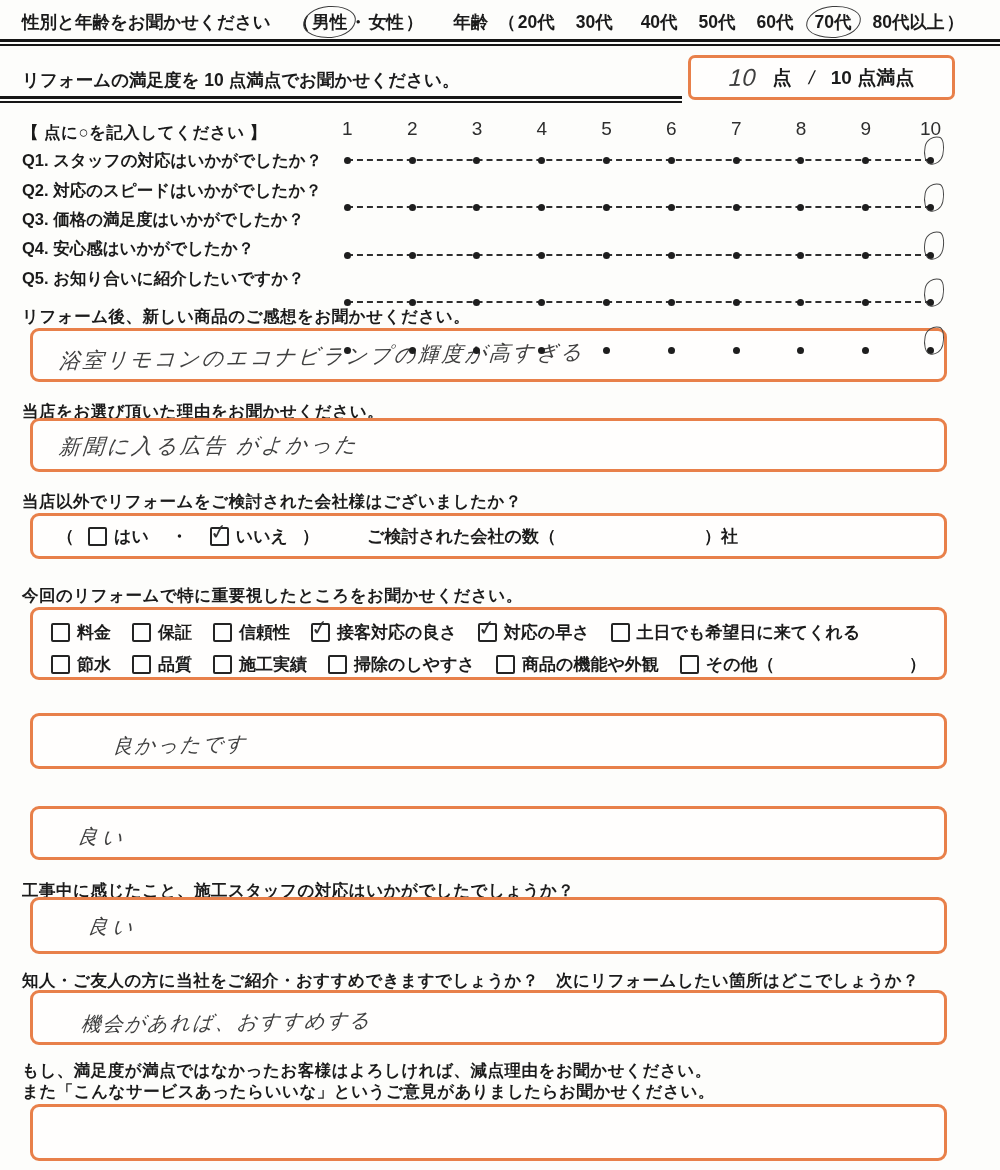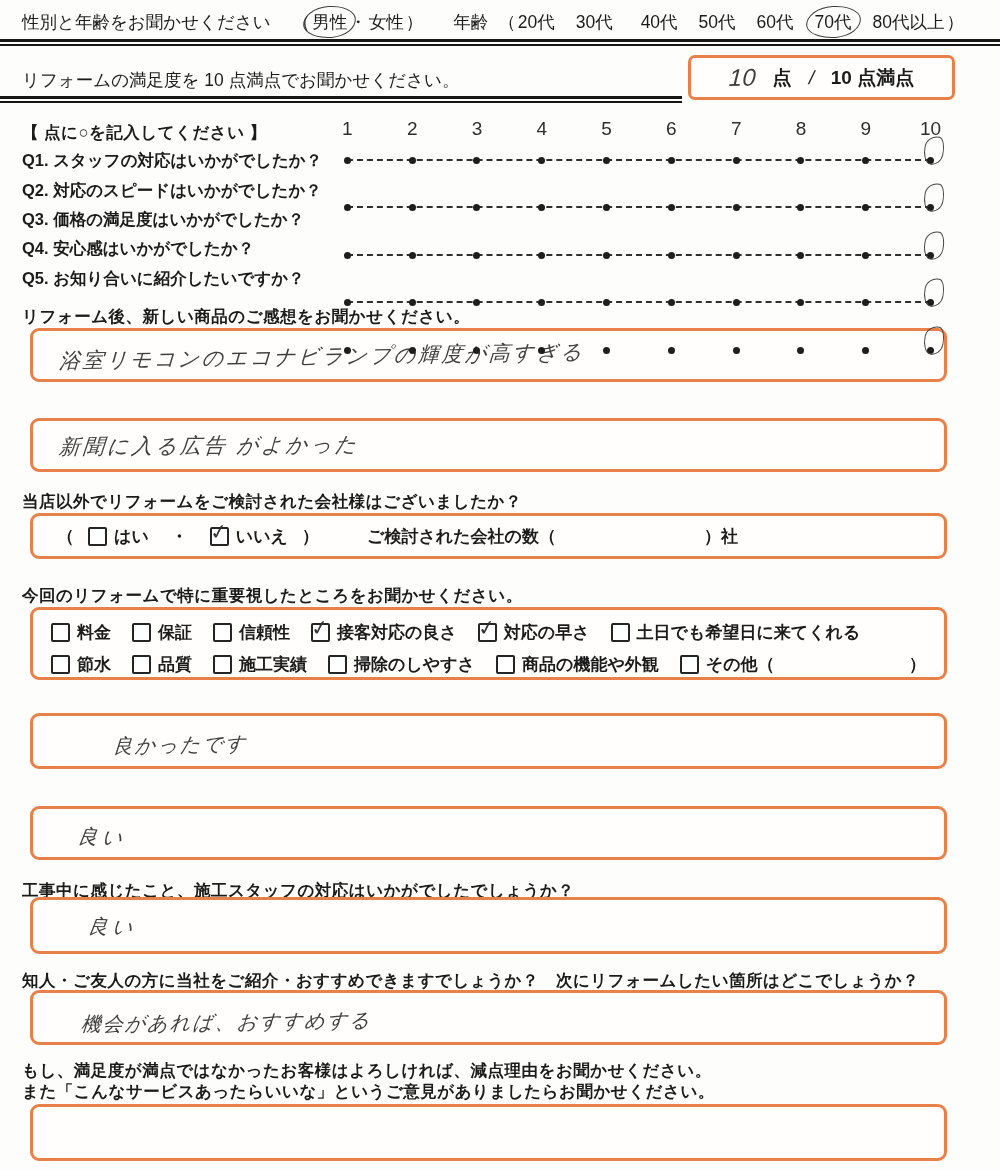--- a/index.html
+++ b/index.html
@@ -4,21 +4,21 @@
 <style>
   html,body{margin:0;padding:0;background:#e9e9e9;}
   .page{
     position:relative;width:1000px;height:1170px;margin:0 auto;
     background:#fdfdfb;color:var(--ink,#1b1b1b);
     font-family:"Liberation Sans","DejaVu Sans",sans-serif;
     overflow:hidden;
   }
   .abs{position:absolute;}
   .heading{font-weight:700;font-size:16.5px;letter-spacing:.5px;white-space:nowrap;}
-  .hdr{font-weight:400;font-size:17.5px;white-space:nowrap;display:flex;align-items:center;}
+  .hdr{font-weight:700;font-size:17.5px;white-space:nowrap;display:flex;align-items:center;}
   .rule{position:absolute;left:0;background:#161616;}
   .obox{
     position:absolute;left:30px;width:917px;box-sizing:border-box;
     border:3.5px solid var(--accent,#e8804a);border-radius:9px;background:#fffefd;
   }
   .hand{
     color:#3f3f3f;font-style:italic;white-space:nowrap;
     transform:rotate(-1deg) skewX(-4deg);transform-origin:left center;
   }
   .opt{position:relative;padding:0 2px;}
@@ -291,20 +291,21 @@
           <span class="ring" style="transform: rotate(12deg);"></span>
         </span>
       </div>
   </div>
 
   <div class="abs heading" style="left:22px;top:306px;">リフォーム後、新しい商品のご感想をお聞かせください。</div>
   <div class="obox" style="top:328px;height:54px;">
     <span class="hand abs" style="left:26px;top:16px;font-size:21px;letter-spacing:2.5px;">浴室リモコンのエコナビランプの輝度が高すぎる</span>
   </div>
 
+  <div class="abs heading" style="left:22px;top:401px;">当店をお選び頂いた理由をお聞かせください。</div>
   <div class="obox" style="top:418px;height:54px;">
     <span class="hand abs" style="left:26px;top:12px;font-size:21px;letter-spacing:3px;transform:rotate(-0.5deg) skewX(-5deg);">新聞に入る広告 がよかった</span>
   </div>
 
   <div class="abs heading" style="left:22px;top:491px;">当店以外でリフォームをご検討された会社様はございましたか？</div>
   <div class="obox" style="top:513px;height:46px;display:flex;align-items:center;padding:0 24px;font-weight:700;font-size:17px;">
     <span>（</span>
     <span style="width:14px;"></span>
     <span class="cbi">
       <span class="cb"></span>

